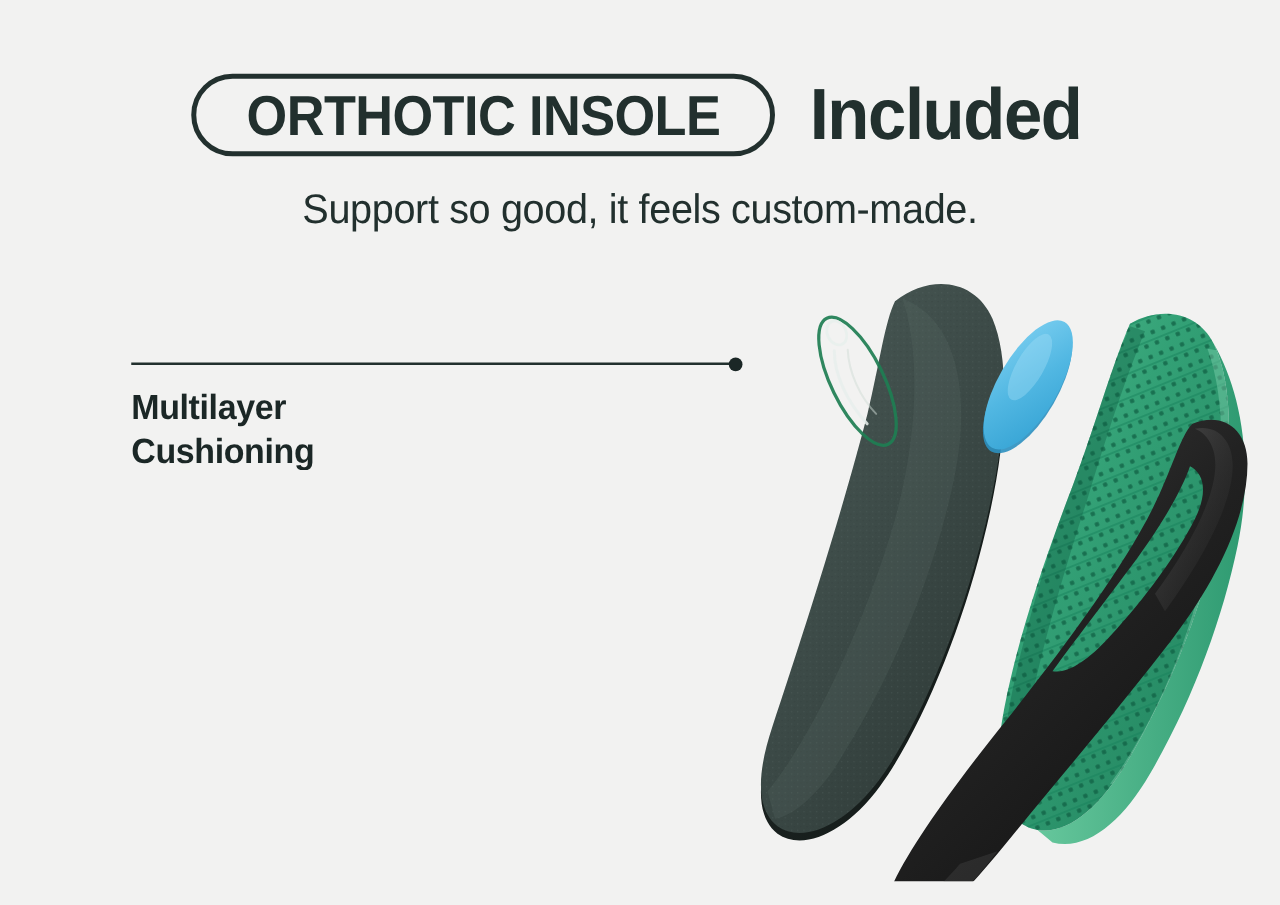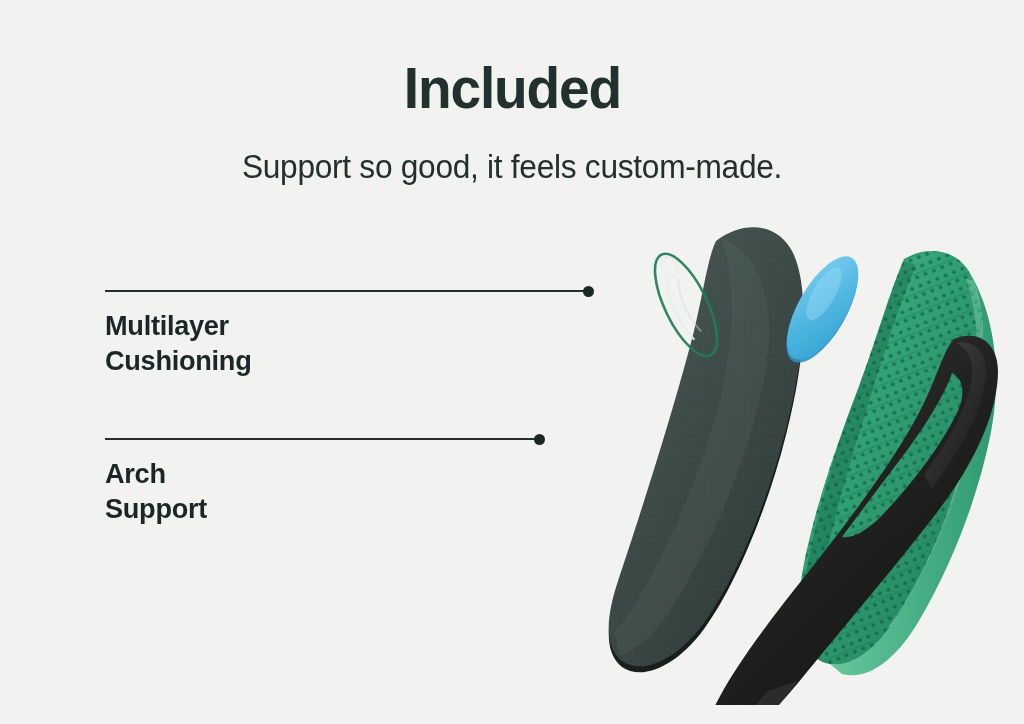--- a/index.html
+++ b/index.html
@@ -128,44 +128,39 @@
   }
   .product svg {
     display: block;
   }
 </style>
 </head>
 <body style="background: rgb(242, 242, 241);">
 
 <div class="header">
   <div class="headline-row">
+    <div class="pill">
+      <span class="pill-text">ORTHOTIC INSOLE</span>
+    </div>
     <span class="headline-included">Included</span>
   </div>
   <div class="subtitle">Support so good, it feels custom-made.</div>
 </div>
 
 <div class="features">
 
   <div class="feature" id="feature-0" style="top: 285px;">
     <div class="feature-rule">
       <div class="rule-line" style="width: 484px;"></div>
       <div class="rule-dot" style="left: 478px;"></div>
     </div>
     <div class="feature-label">Multilayer
 Cushioning</div>
   </div>
 
-  <div class="feature" id="feature-1" style="top: 433px;">
-    <div class="feature-rule">
-      <div class="rule-line" style="width: 435px;"></div>
-      <div class="rule-dot" style="left: 429px;"></div>
-    </div>
-    <div class="feature-label">Arch
-Support</div>
-  </div>
 
 
 </div>
 
 <div class="product">
   <svg width="554" height="500" viewBox="0 0 554 500" xmlns="http://www.w3.org/2000/svg">
     <defs>
       <linearGradient id="gradTop" x1="0.15" y1="0" x2="0.95" y2="1">
         <stop offset="0%" stop-color="#4A5A56"></stop>
         <stop offset="45%" stop-color="#3C4A47"></stop>

